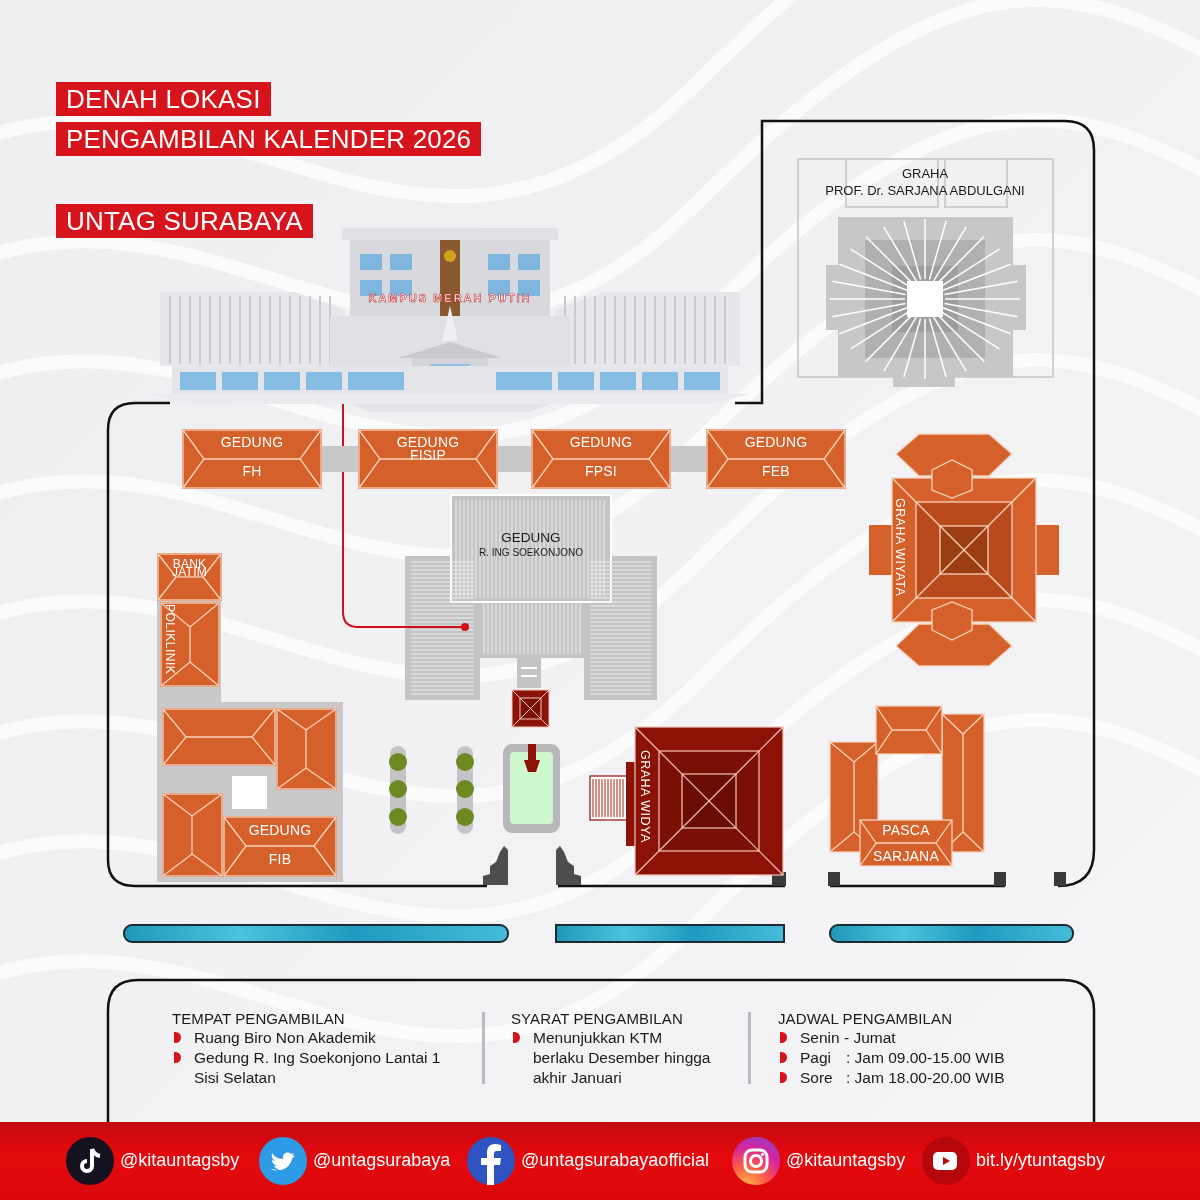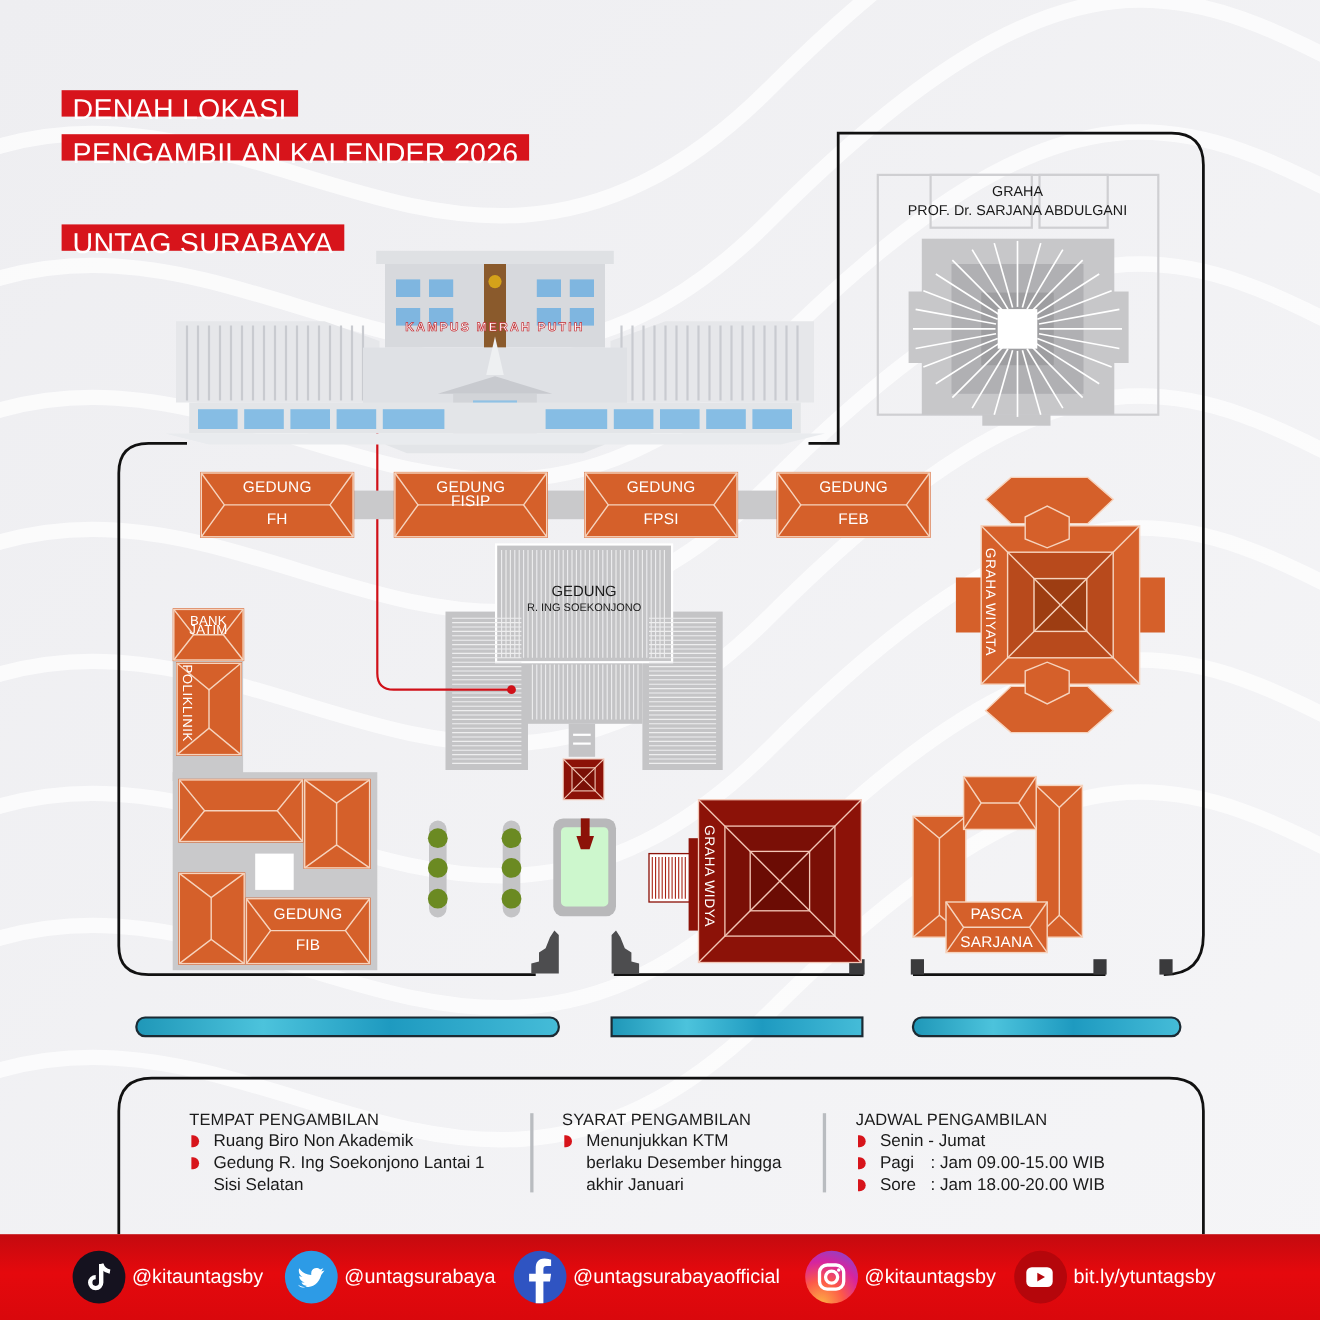--- a/index.html
+++ b/index.html
@@ -9,21 +9,21 @@
     position: relative;
     background: #f3f3f5;
   }
   .bg-waves { position: absolute; left: 0; top: 0; width: 1200px; height: 1200px; }
   .abs { position: absolute; }
 
   
   .title-line {
     position: absolute; left: 56px; background: #d7141b; color: #fff;
     font-size: 26px; font-weight: 400; letter-spacing: 0.2px;
-    padding: 0 10px; height: 24px; line-height: 34px;
+    padding: 0 10px; height: 34px; line-height: 34px;
   }
 
   
   .site-svg { position: absolute; left: 0; top: 0; width: 1200px; height: 1200px; }
 
   
   .roof { position: absolute; background: #d5602a; overflow: hidden; }
   .roof svg { position: absolute; left: 0; top: 0; width: 100%; height: 100%; }
   .roof-label {
     position: absolute; left: 0; right: 0; text-align: center;

